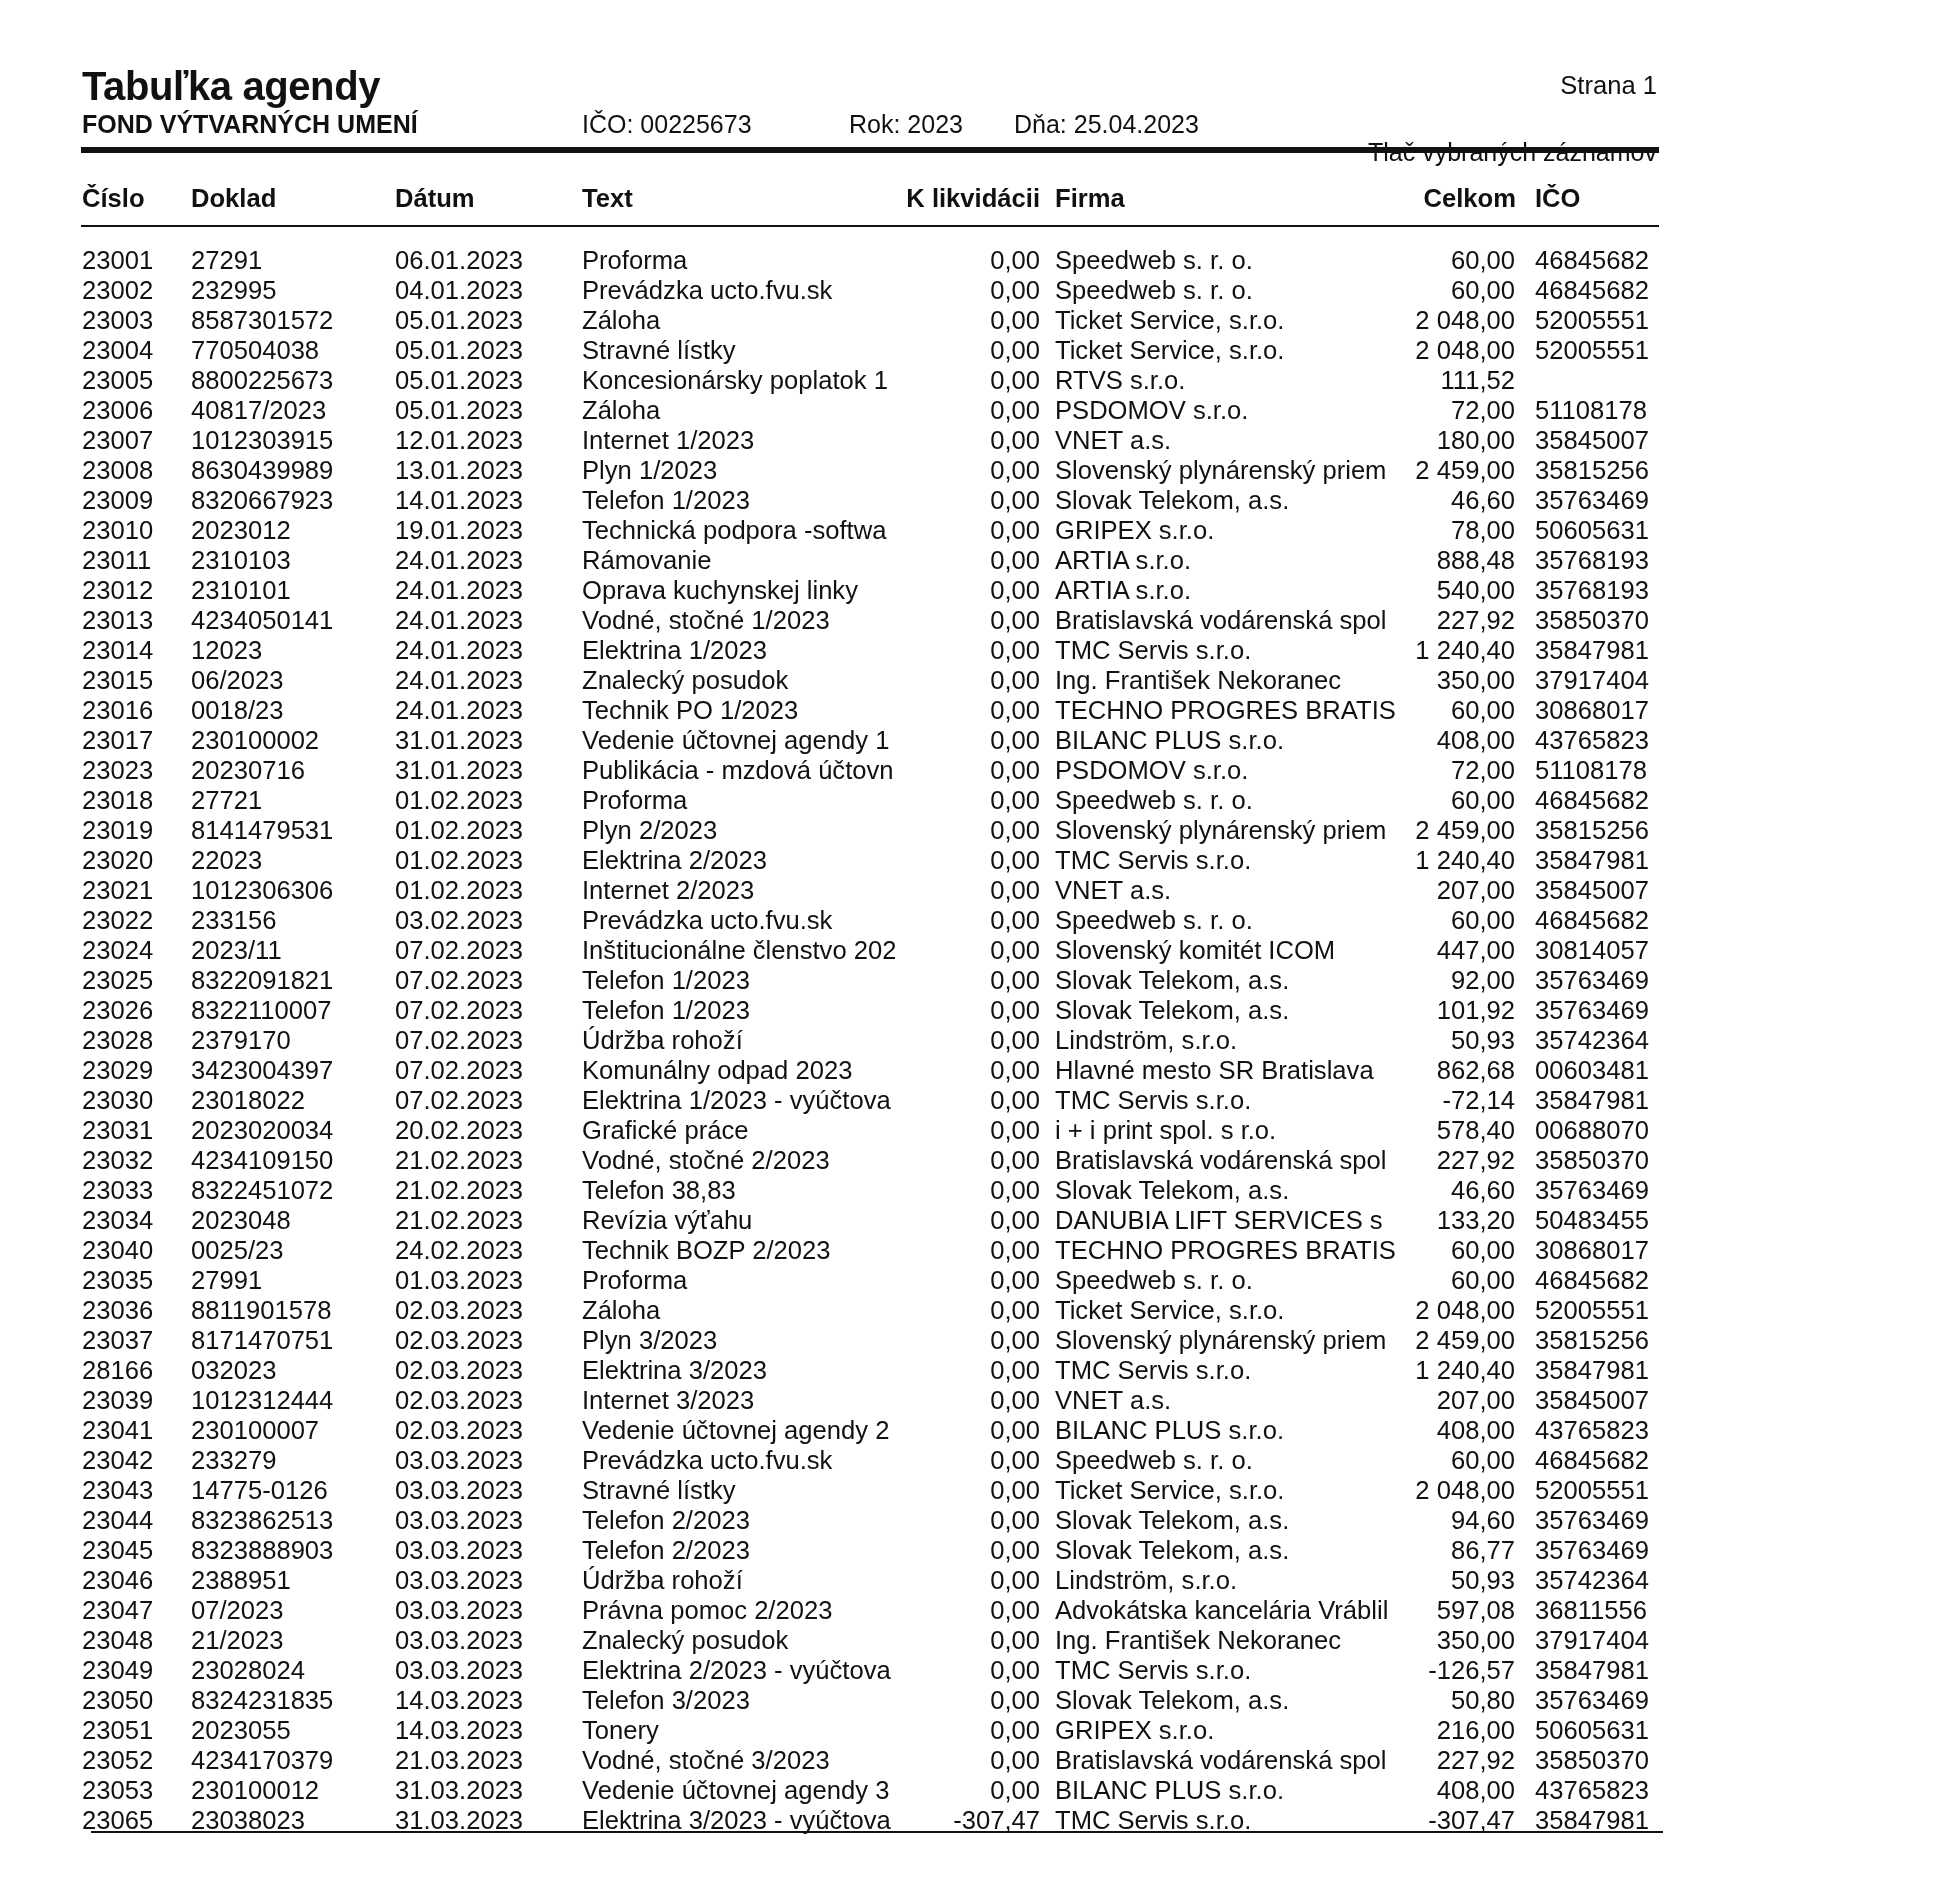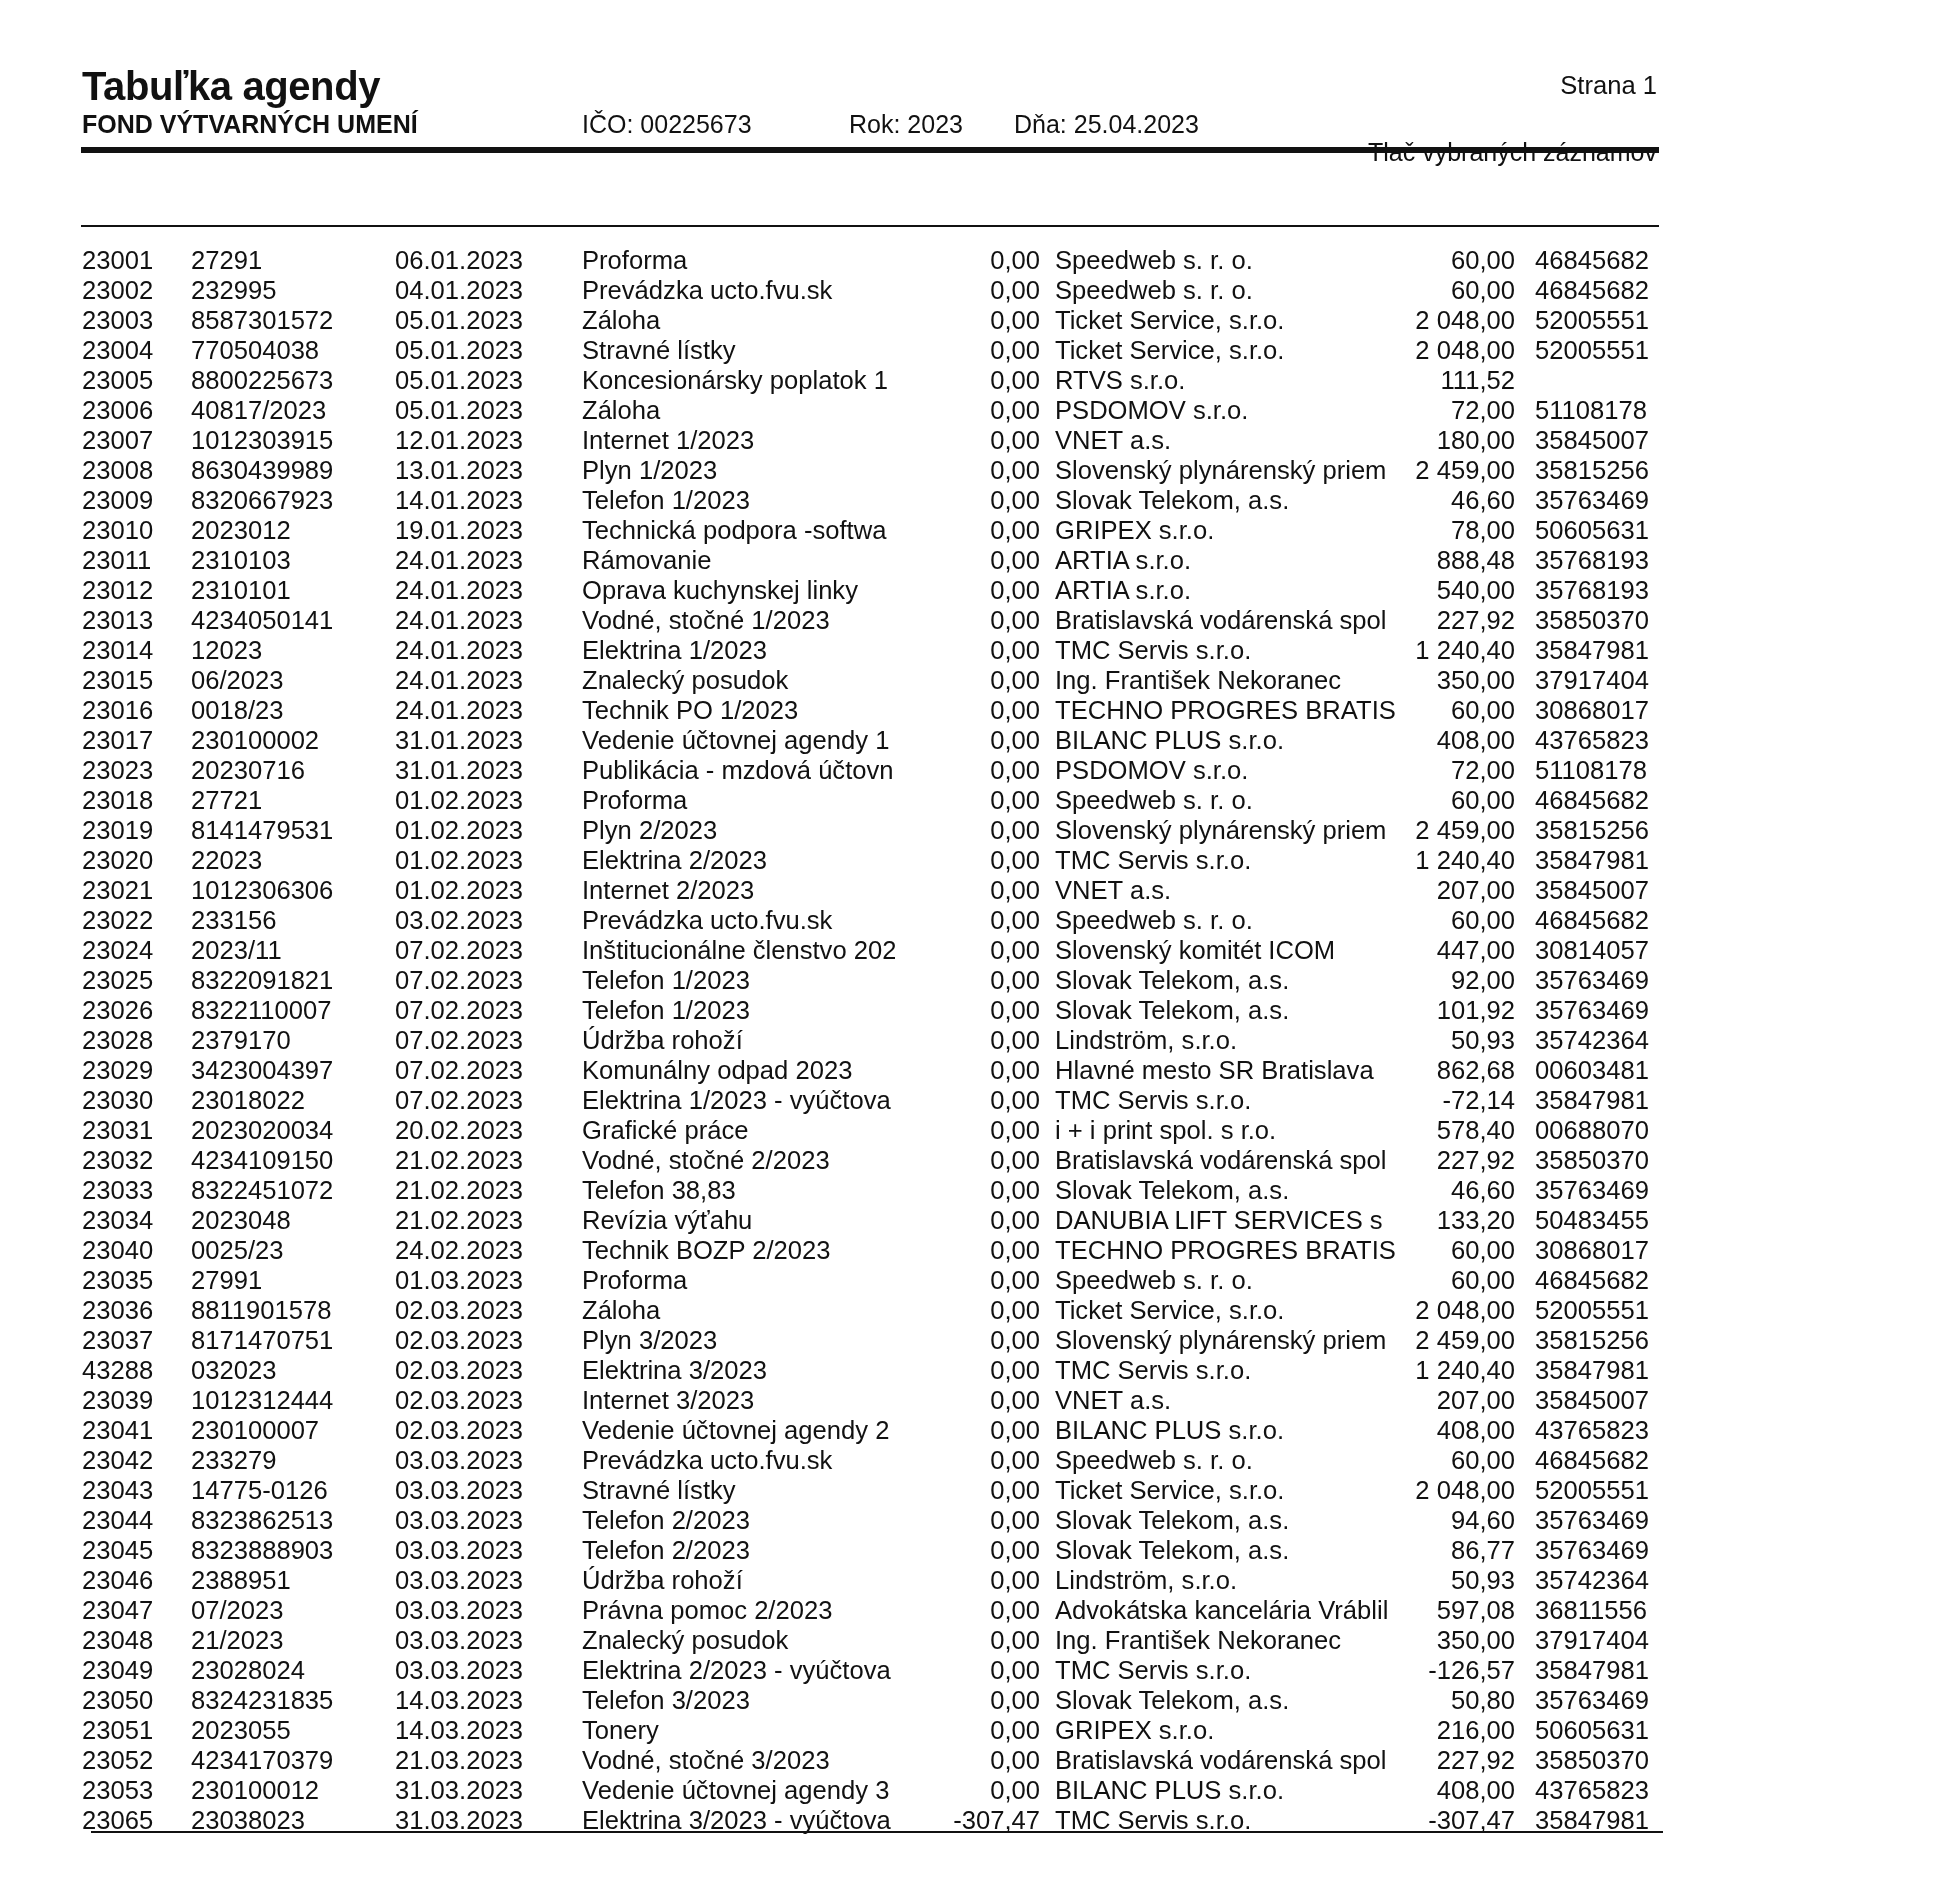--- a/index.html
+++ b/index.html
@@ -41,20 +41,30 @@
   <div class="strana">Strana 1</div>
 
   <div class="subrow org">FOND VÝTVARNÝCH UMENÍ</div>
   <div class="subrow ico">IČO: 00225673</div>
   <div class="subrow rok">Rok: 2023</div>
   <div class="subrow dna">Dňa: 25.04.2023</div>
   <div class="subrow tlac">Tlač vybraných záznamov</div>
 
   <div class="rule-thick"></div>
 
+  <div class="thead">
+    <span class="col c-cislo">Číslo</span>
+    <span class="col c-doklad">Doklad</span>
+    <span class="col c-datum">Dátum</span>
+    <span class="col c-text">Text</span>
+    <span class="col c-klik">K likvidácii</span>
+    <span class="col c-firma">Firma</span>
+    <span class="col c-celkom" style="left:1346px;width:170px;">Celkom</span>
+    <span class="col c-ico">IČO</span>
+  </div>
 
   <div class="rule-thin"></div>
 
   <div class="tbody" id="tbody">
       <div class="row">
         <span class="col c-cislo">23001</span>
         <span class="col c-doklad">27291</span>
         <span class="col c-datum">06.01.2023</span>
         <span class="col c-text">Proforma</span>
         <span class="col c-klik">0,00</span>
@@ -416,21 +426,21 @@
         <span class="col c-cislo">23037</span>
         <span class="col c-doklad">8171470751</span>
         <span class="col c-datum">02.03.2023</span>
         <span class="col c-text">Plyn 3/2023</span>
         <span class="col c-klik">0,00</span>
         <span class="col c-firma">Slovenský plynárenský priem</span>
         <span class="col c-celkom">2 459,00</span>
         <span class="col c-ico">35815256</span>
       </div>
       <div class="row">
-        <span class="col c-cislo">43288</span>
+        <span class="col c-cislo">28166</span>
         <span class="col c-doklad">032023</span>
         <span class="col c-datum">02.03.2023</span>
         <span class="col c-text">Elektrina 3/2023</span>
         <span class="col c-klik">0,00</span>
         <span class="col c-firma">TMC Servis s.r.o.</span>
         <span class="col c-celkom">1 240,40</span>
         <span class="col c-ico">35847981</span>
       </div>
       <div class="row">
         <span class="col c-cislo">23039</span>

